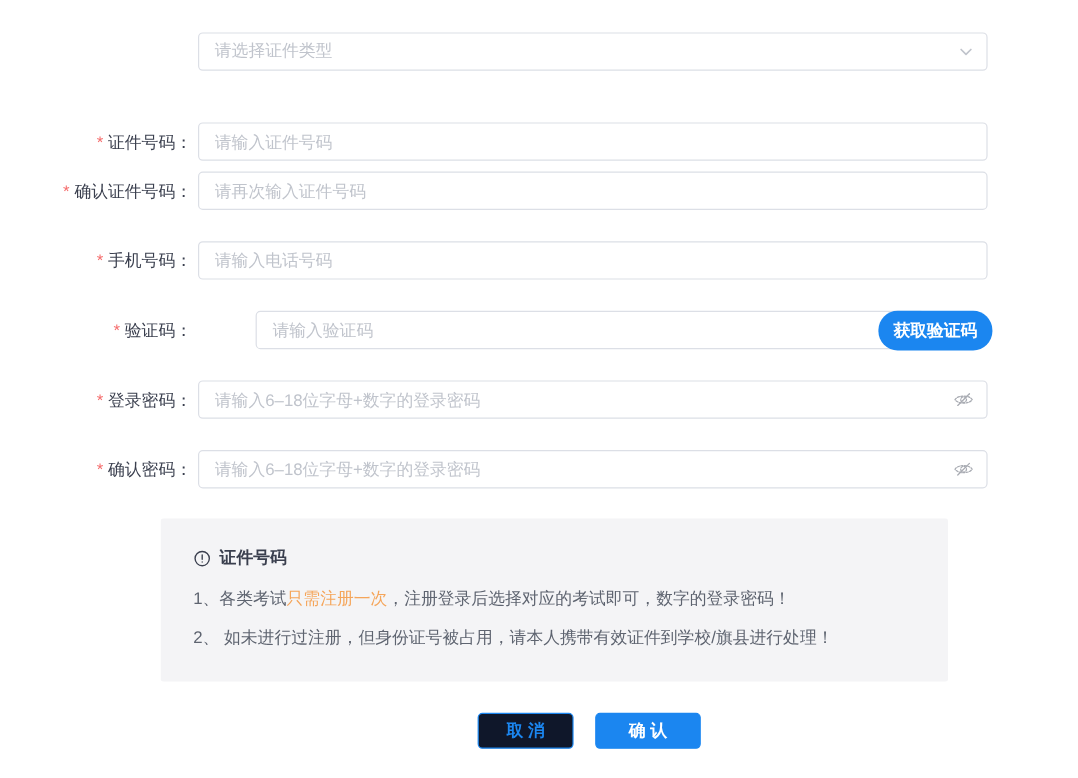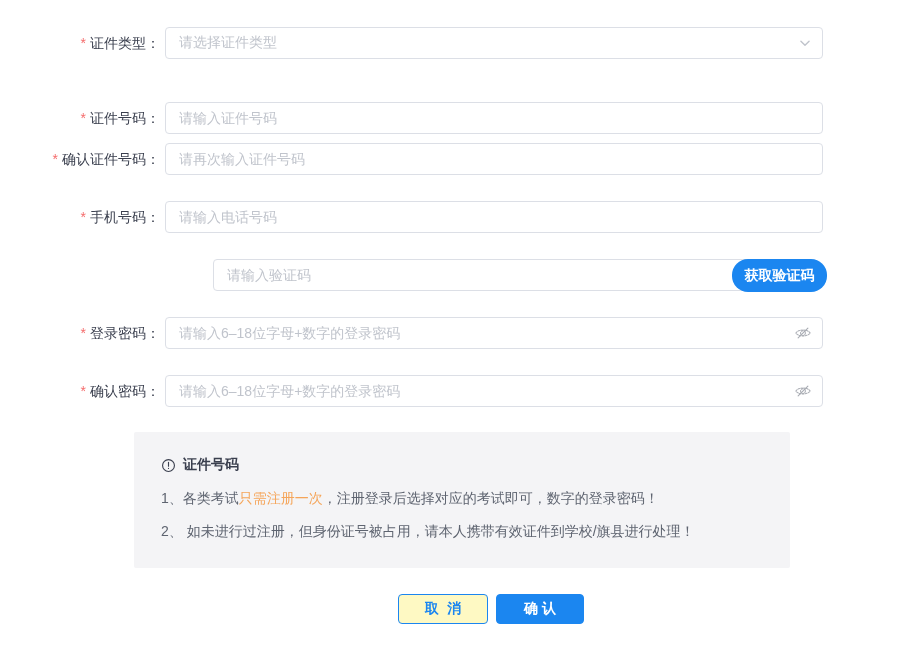--- a/index.html
+++ b/index.html
@@ -39,32 +39,31 @@
 
   .notice { position:absolute; left:134px; top:432px; width:656px; height:136px;
       background:#f4f4f6; border-radius:2px; padding:24px 28px 0 27px; }
   .notice-title { display:flex; align-items:center; gap:7px; font-size:14px;
       font-weight:bold; color:#3a3f4e; }
   .notice p { font-size:14px; color:#5e6470; margin-top:15px; line-height:18px; }
   .hl { color:#f5a55a; text-decoration:none; cursor:pointer; }
 
   .btn { position:absolute; top:594px; height:30px; border-radius:4px; font-size:14px;
       cursor:pointer; font-family:inherit; font-weight:bold; }
-  .btn.ghost { left:398px; width:90px; background:#fef9c3; border:1px solid #1b86f0; color:#1b86f0;font-family:Liberation Mono, monospace; }
+  .btn.ghost { left:398px; width:80px; background:#0f172a; border:1px solid #1b86f0; color:#1b86f0; }
   .btn.primary { left:496px; width:88px; background:#1b86f0; border:1px solid #1b86f0; color:#fff; }
 
   svg { display:block; }
 </style>
 </head>
 <body>
 
 <div class="canvas">
 
   <div class="row" style="top:27px">
-    <div class="lbl"><span class="req">*</span><span>证件类型：</span></div>
     <div class="control">
       <div class="select-box">
         <span class="ph">请选择证件类型</span>
         <span class="chevron">
           <svg viewBox="0 0 24 24" width="14" height="14" fill="none" stroke="#c0c4cc" stroke-width="2.4" stroke-linecap="round" stroke-linejoin="round">
               <polyline points="5,9 12,16 19,9"></polyline>
             </svg>
         </span>
       </div>
     </div>
@@ -91,20 +90,21 @@
   <div class="row" style="top:201px">
     <div class="lbl"><span class="req">*</span><span>手机号码：</span></div>
     <div class="control">
         <div class="input-wrap">
       <input type="text" placeholder="请输入电话号码" style="">
     </div>
       </div>
   </div>
 
   <div class="row" style="top:259px">
+    <div class="lbl"><span class="req">*</span><span>验证码：</span></div>
     <div class="control short">
         <div class="input-wrap">
       <input type="text" placeholder="请输入验证码" style="">
     </div>
       </div>
     <button class="code-btn">获取验证码</button>
   </div>
 
   <div class="row" style="top:317px">
     <div class="lbl"><span class="req">*</span><span>登录密码：</span></div>

